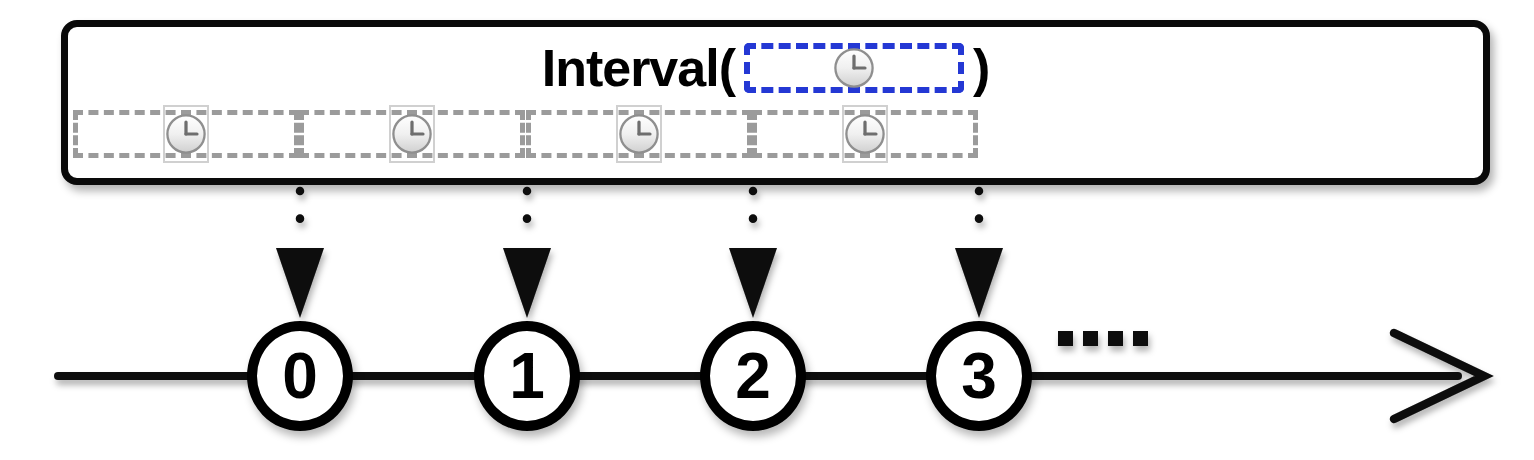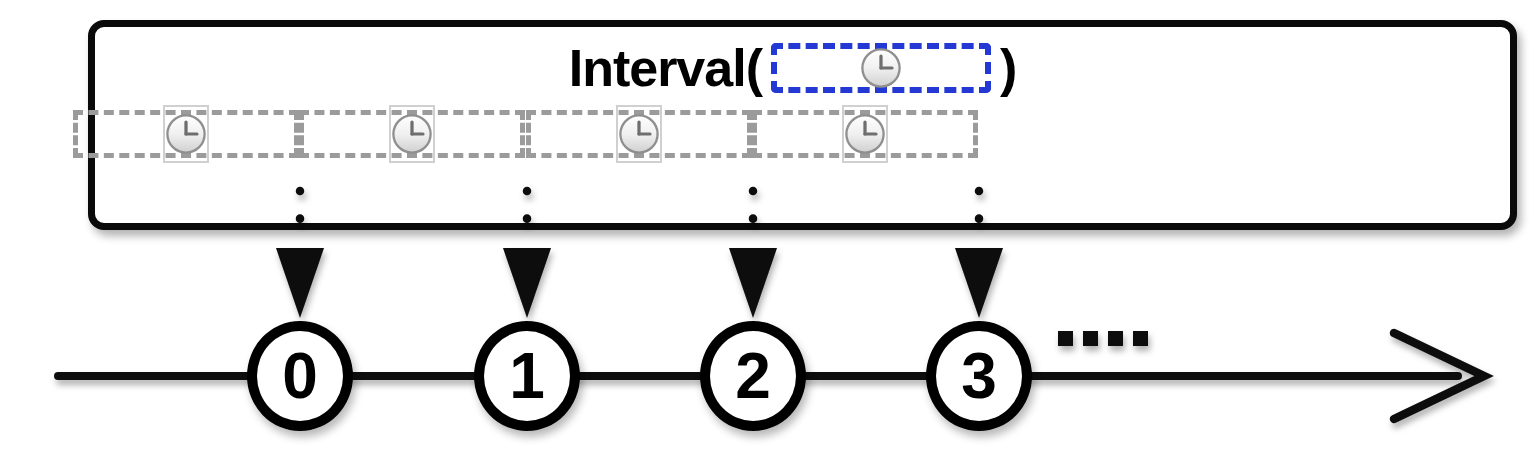--- a/index.html
+++ b/index.html
@@ -3,23 +3,23 @@
 <meta charset="utf-8">
 <style>
   html,body{margin:0;padding:0;background:#ffffff;}
   .stage{
     position:relative;width:1534px;height:460px;background:#ffffff;
     font-family:"Liberation Sans",sans-serif;overflow:hidden;color:#000;
   }
 
   
   .fbox{
-    position:absolute;left:61px;top:20px;width:1429px;height:210px;
+    position:absolute;left:61px;top:20px;width:1429px;height:165px;
     box-sizing:border-box;border:7px solid var(--ink,#0a0a0a);border-radius:16px;
-    background:#ffffff;box-shadow:4px 6px 9px rgba(0,0,0,.30);margin-left:27px;
+    background:#ffffff;box-shadow:4px 6px 9px rgba(0,0,0,.30);
   }
   .title{
     position:absolute;top:13px;left:0;right:0;height:56px;
     display:flex;align-items:center;justify-content:center;gap:5px;
     font-size:52px;font-weight:bold;letter-spacing:-1px;
     transform:translateX(-10px);white-space:nowrap;
   }
   .arg-slot{
     box-sizing:border-box;width:220px;height:50px;margin:0 4px;
     border:6px dashed var(--accent-blue,#2438d4);border-radius:5px;

